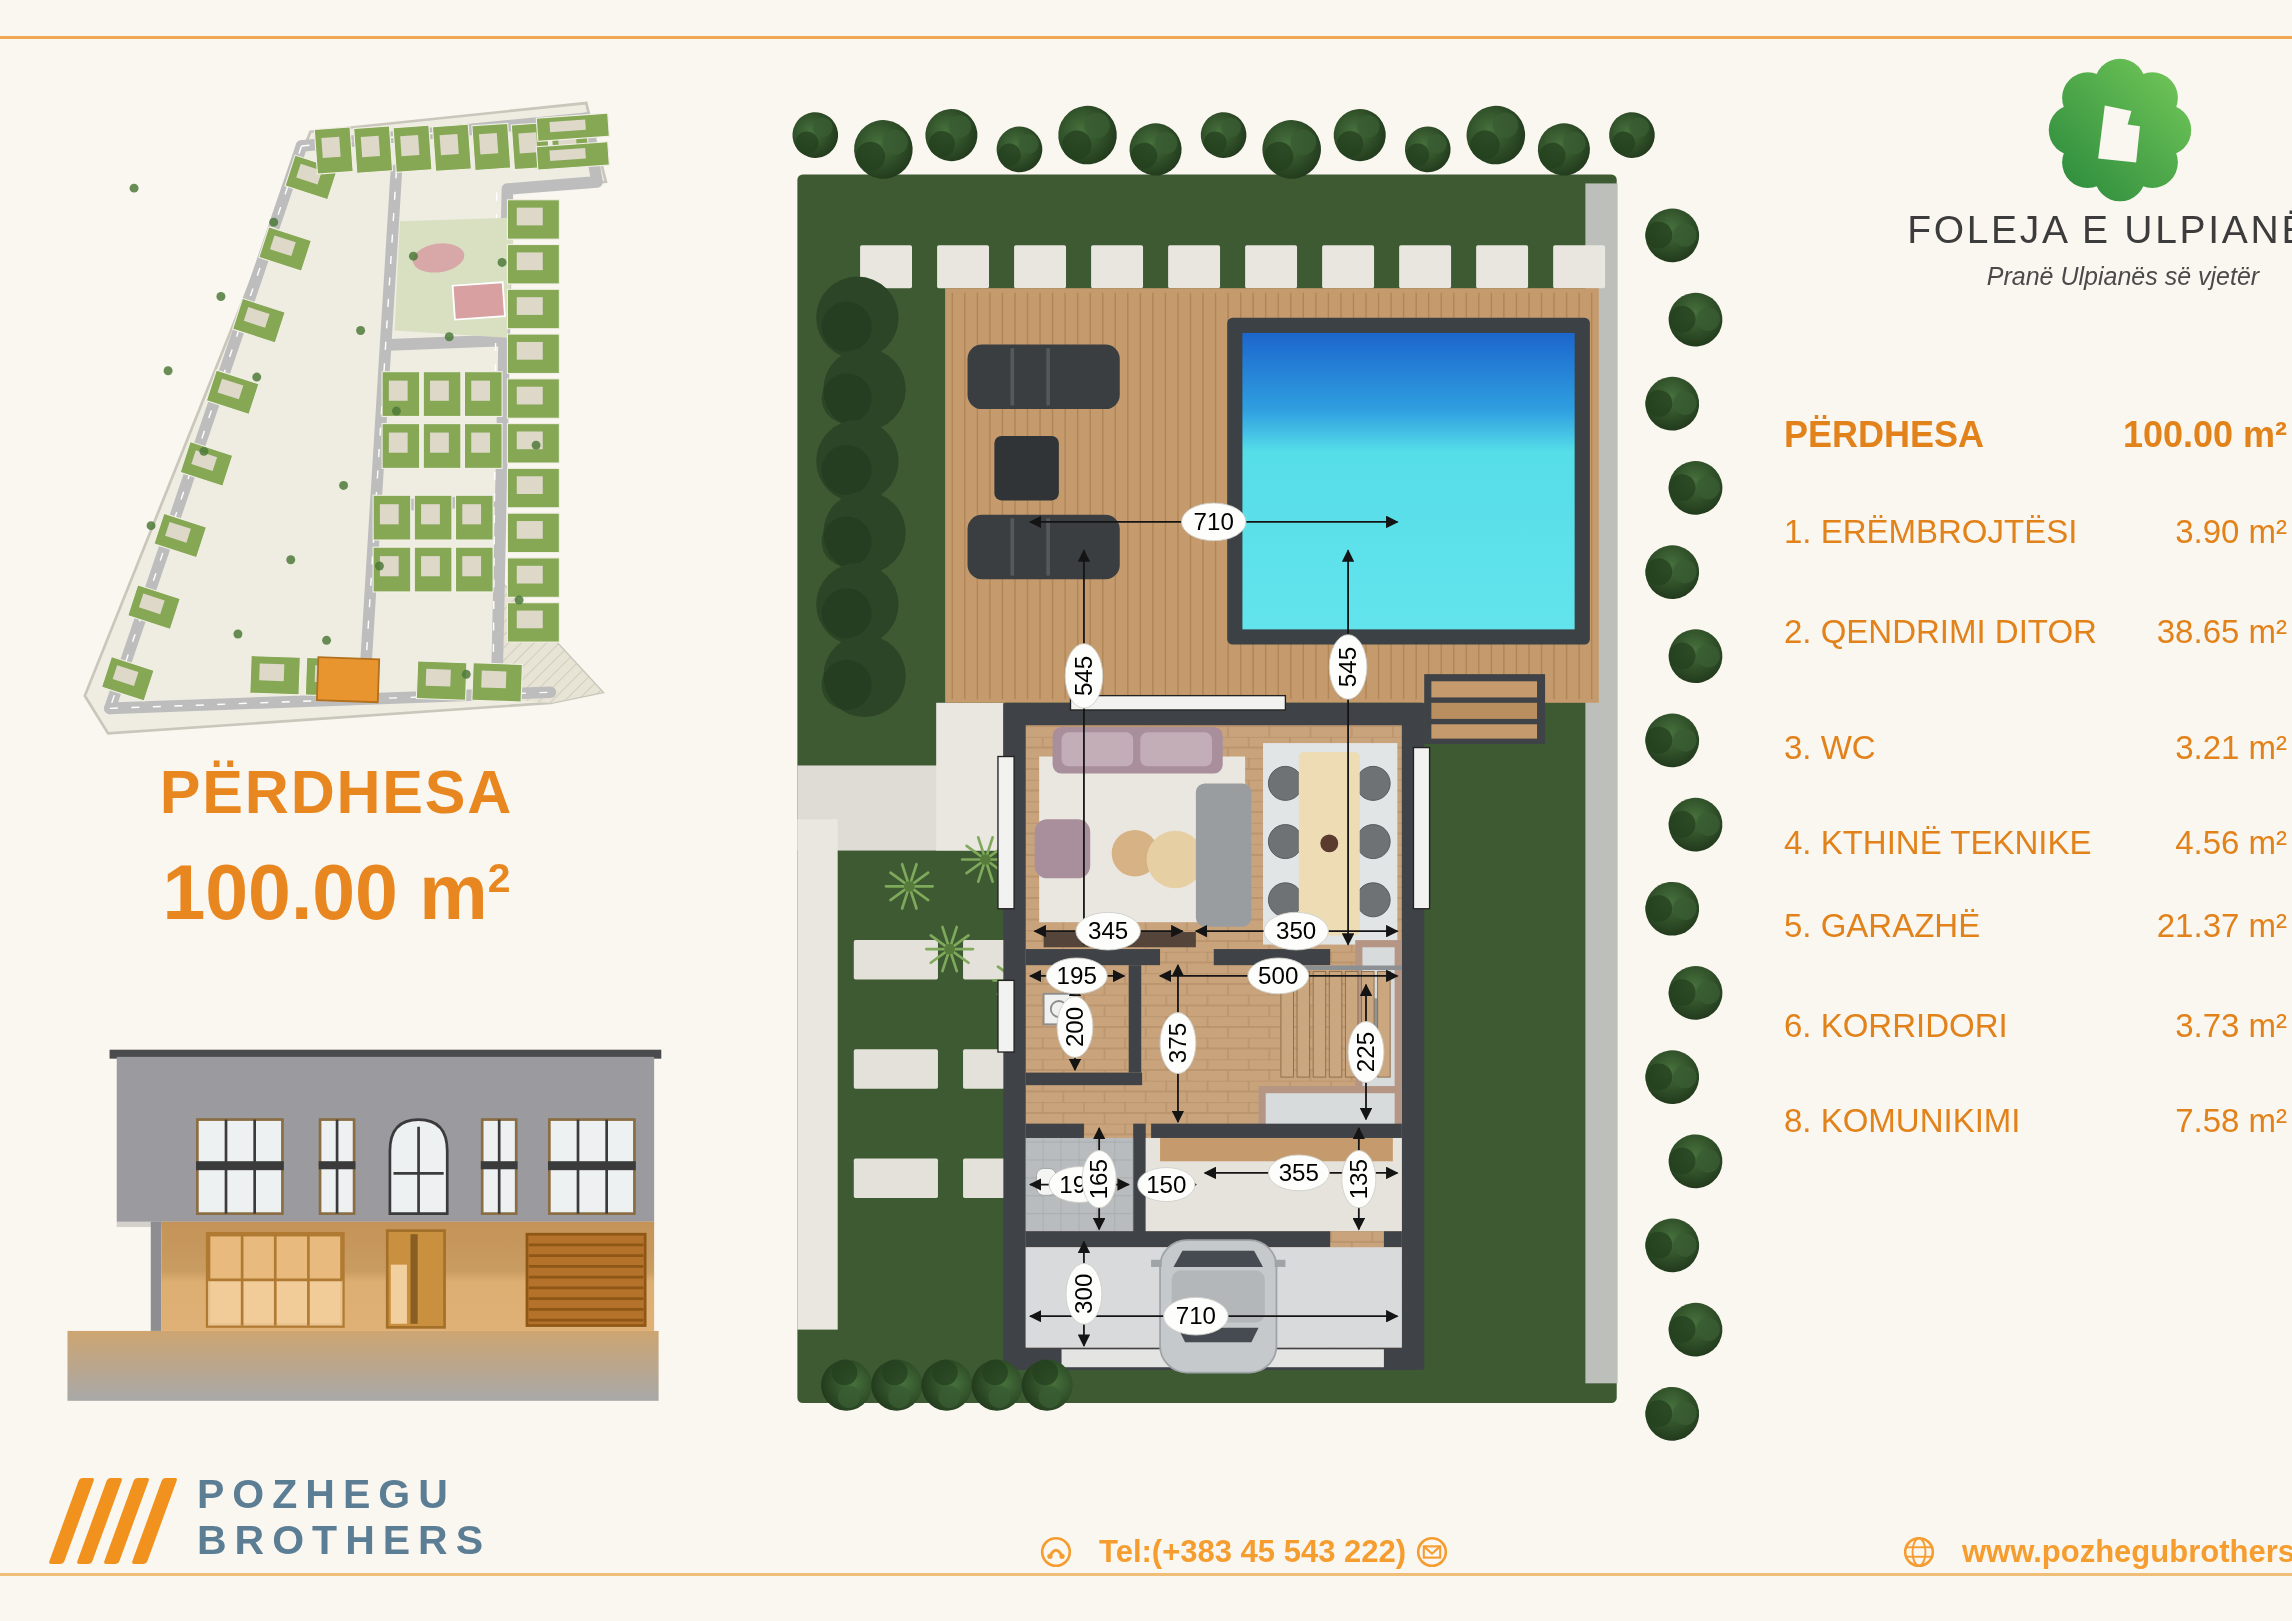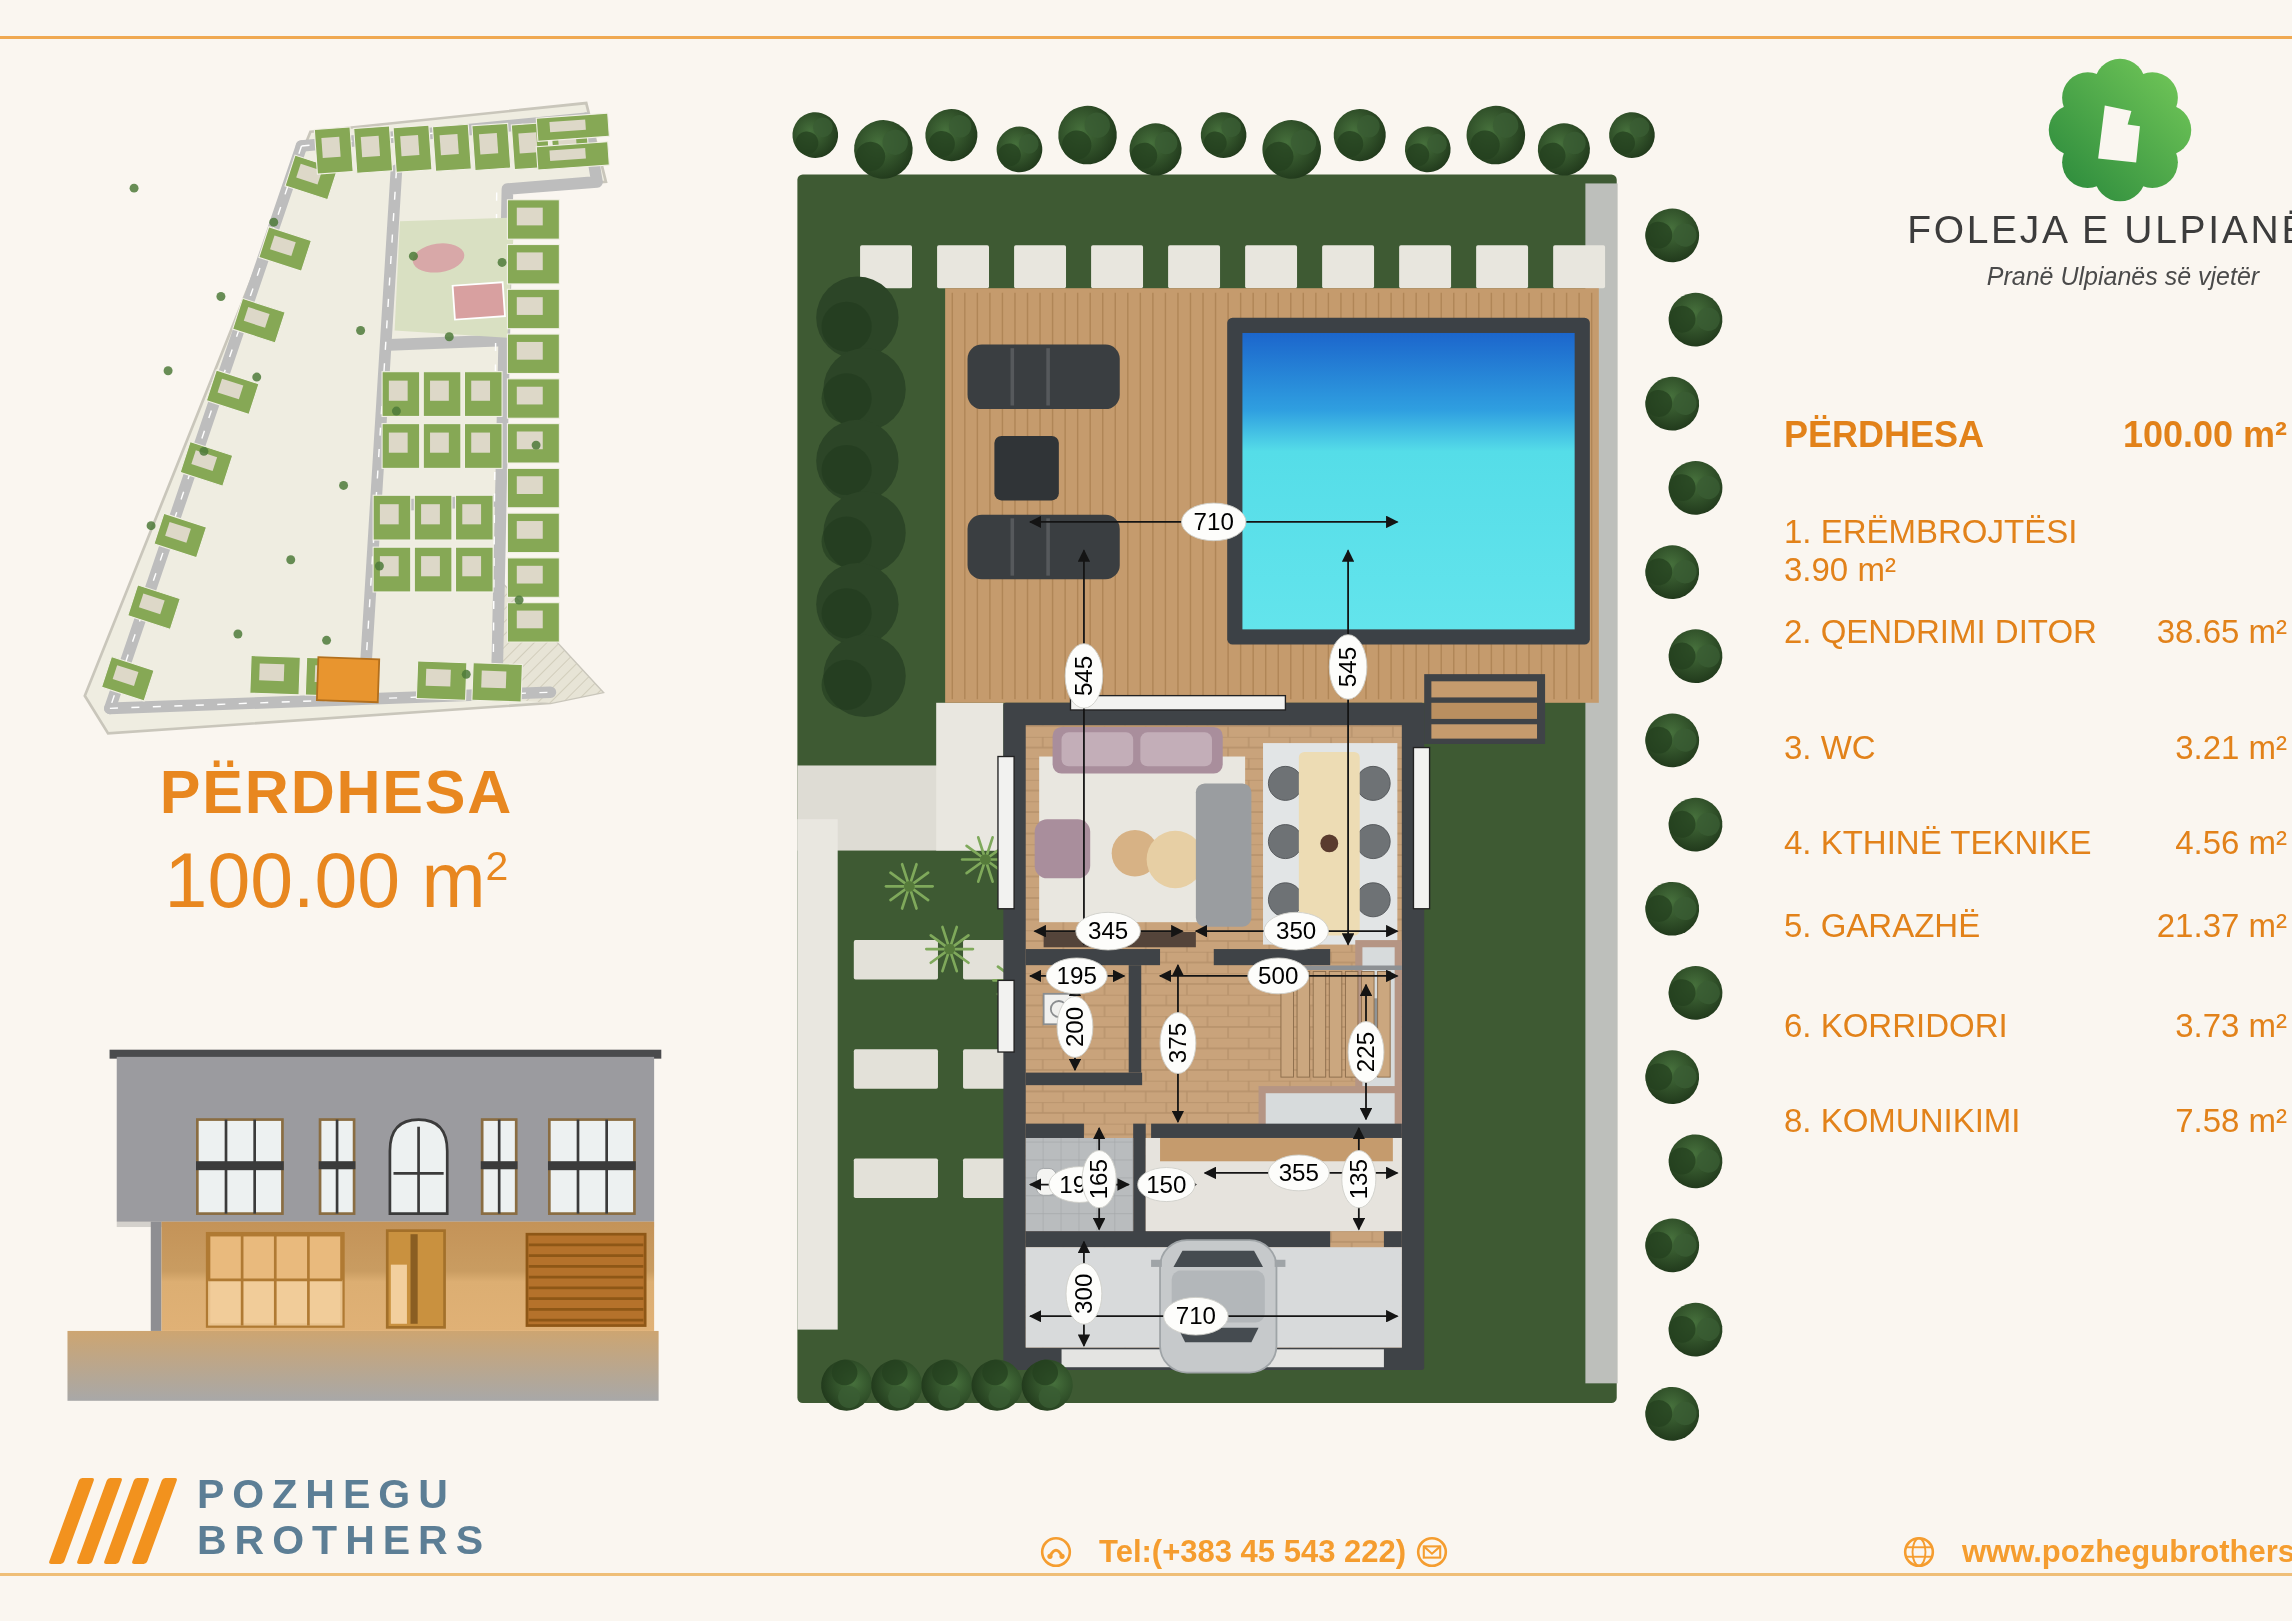--- a/index.html
+++ b/index.html
@@ -6,35 +6,35 @@
   body{
     width:2293px;height:1621px;position:relative;overflow:hidden;
     background:#FAF6F0;font-family:"Liberation Sans",sans-serif;
   }
   .abs{position:absolute;}
   .rule{position:absolute;left:0;right:0;height:2.7px;background:#F0A952;}
   #rule-bottom{background:#EFBE77;}
   
   #title-block{left:90px;top:757px;width:493px;text-align:center;color:#E8871F;}
   #title-floor{font-size:61px;font-weight:bold;letter-spacing:1.8px;}
-  #title-area{font-size:77px;font-weight:normal;margin-top:9px;}
+  #title-area{font-size:77px;font-weight:bold;margin-top:21px;}
   #title-area sup{font-size:41px;}
   
   #project-logo{left:2044px;top:56px;width:152px;height:152px;}
   #project-name{left:1872px;top:208px;width:502px;text-align:center;
     font-size:39px;font-weight:300;letter-spacing:2.7px;color:#3C3C3C;}
   #project-tagline{left:1872px;top:262px;width:502px;text-align:center;
     font-size:25px;font-style:italic;color:#4A4A4A;}
   
   #legend{left:1784px;top:414px;width:503px;color:#E2821A;}
   .legend-row{position:absolute;left:0;right:0;display:flex;justify-content:space-between;
     font-size:33px;white-space:nowrap;}
   .legend-row.hdr{font-weight:bold;font-size:36px;}
   .legend-row:nth-child(1){top:0;}
-  .legend-row:nth-child(2){top:99px;flex-direction:column;}
+  .legend-row:nth-child(2){top:99px;}
   .legend-row:nth-child(3){top:199px;}
   .legend-row:nth-child(4){top:315px;}
   .legend-row:nth-child(5){top:410px;text-align:right;}
   .legend-row:nth-child(6){top:493px;justify-content:space-between;}
   .legend-row:nth-child(7){top:593px;}
   .legend-row:nth-child(8){top:688px;}
   
   #company-logo{left:64px;top:1471px;display:flex;align-items:flex-end;}
   #slashes{display:flex;margin-top:7.2px;}
   .slash{width:15px;height:86px;background:#F2921E;border-radius:2.7px;

